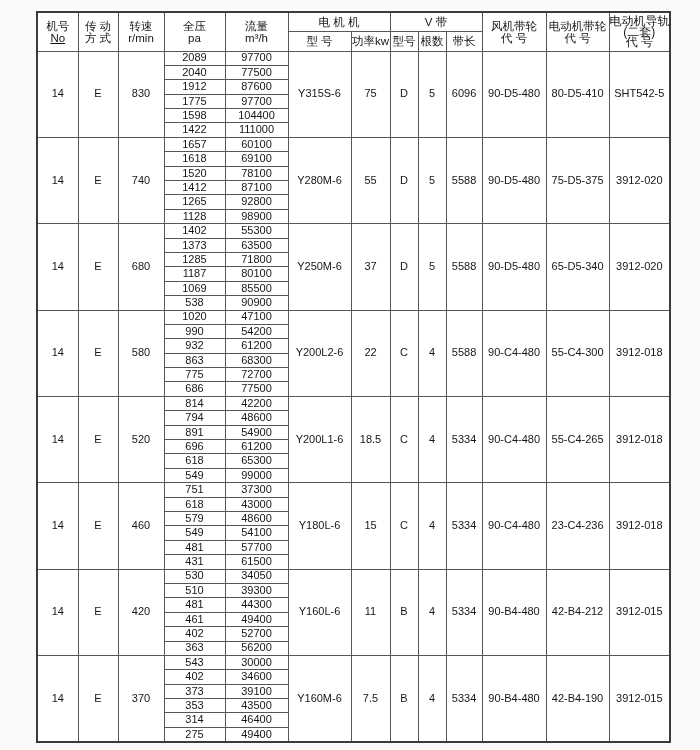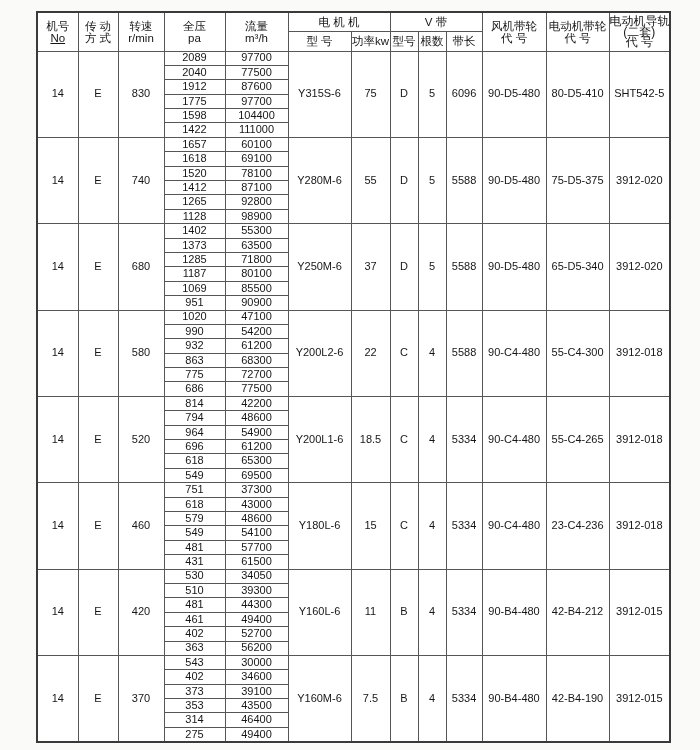--- a/index.html
+++ b/index.html
@@ -201,21 +201,21 @@
         </tr>
         <tr>
           <td>1187</td>
           <td>80100</td>
         </tr>
         <tr>
           <td>1069</td>
           <td>85500</td>
         </tr>
         <tr>
-          <td>951</td>
+          <td>538</td>
           <td>90900</td>
         </tr>
         <tr>
           <td rowspan="6">14</td>
           <td rowspan="6">E</td>
           <td rowspan="6">580</td>
           <td>1020</td>
           <td>47100</td>
           <td rowspan="6">Y200L2-6</td>
           <td rowspan="6">22</td>
@@ -259,34 +259,34 @@
           <td rowspan="6">5334</td>
           <td rowspan="6">90-C4-480</td>
           <td rowspan="6">55-C4-265</td>
           <td rowspan="6">3912-018</td>
         </tr>
         <tr>
           <td>794</td>
           <td>48600</td>
         </tr>
         <tr>
-          <td>964</td>
+          <td>891</td>
           <td>54900</td>
         </tr>
         <tr>
           <td>696</td>
           <td>61200</td>
         </tr>
         <tr>
           <td>618</td>
           <td>65300</td>
         </tr>
         <tr>
           <td>549</td>
-          <td>69500</td>
+          <td>99000</td>
         </tr>
         <tr>
           <td rowspan="6">14</td>
           <td rowspan="6">E</td>
           <td rowspan="6">460</td>
           <td>751</td>
           <td>37300</td>
           <td rowspan="6">Y180L-6</td>
           <td rowspan="6">15</td>
           <td rowspan="6">C</td>

